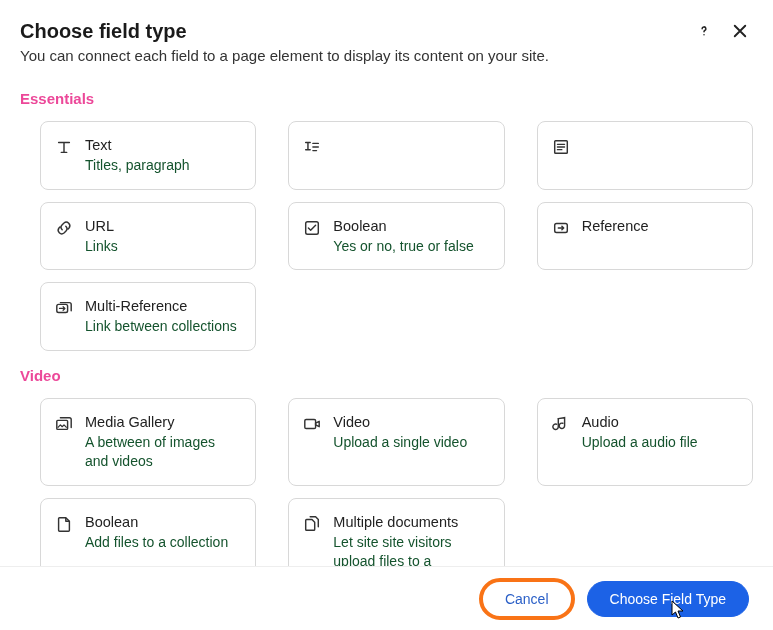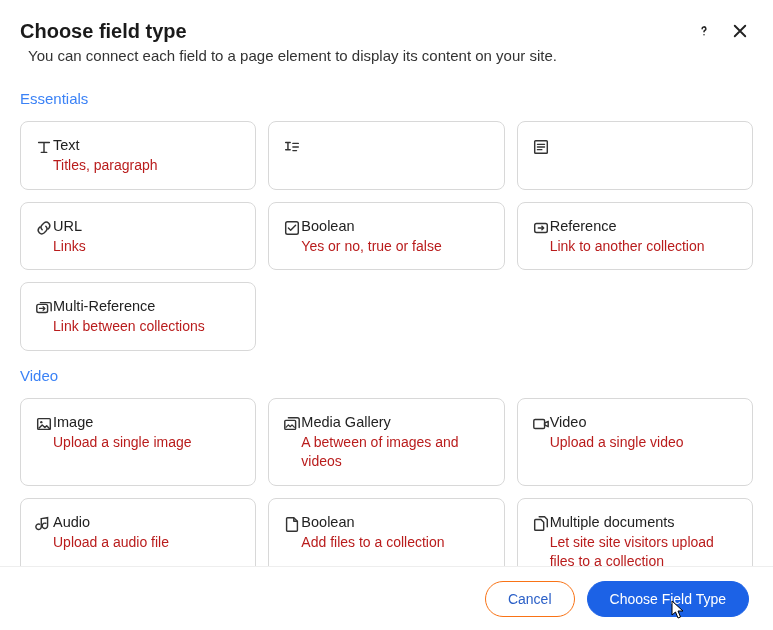--- a/index.html
+++ b/index.html
@@ -20,21 +20,20 @@
     .header h1 {
       font-size: 20px;
       font-weight: 700;
       color: #1a1a1a;
       margin-bottom: 4px;
     }
     .header .subtitle {
       font-size: 15px;
       color: #333;
       font-weight: 400;
-      margin-left: 8px;
     }
     .header-icons {
       display: flex;
       gap: 18px;
       align-items: center;
       margin-top: 2px;
     }
     .icon-btn { cursor: pointer; color: #222; }
     .scroll-area {
       position: absolute;
@@ -46,57 +45,59 @@
       padding: 10px 20px 20px 20px;
     }
     .scroll-area::-webkit-scrollbar { width: 8px; }
     .scroll-area::-webkit-scrollbar-track { background: transparent; }
     .scroll-area::-webkit-scrollbar-thumb {
       background: #6a9aff;
       border-radius: 4px;
     }
     .section-label {
       font-size: 15px;
-      color: #3b82f6;
+      color: #ec4899;
       margin: 16px 0 14px 0;
-      font-weight: 400;
+      font-weight: 700;
     }
     .section-label:first-child { margin-top: 8px; }
     .grid {
       display: grid;
       grid-template-columns: repeat(3, 1fr);
       gap: 12px;
     }
     .card {
       border: 1px solid #d8d8d8;
       border-radius: 8px;
       padding: 14px 14px 14px 14px;
       display: flex;
+      gap: 12px;
       cursor: pointer;
       background: #fff;
       min-height: 60px;
       align-items: flex-start;
+      margin-left: 20px;
     }
     .card-icon {
       width: 18px;
       height: 18px;
       flex-shrink: 0;
       margin-top: 2px;
       color: #333;
     }
     .card-text { flex: 1; }
     .card-title {
       font-size: 14.5px;
       color: #222;
       font-weight: 400;
       line-height: 1.3;
     }
     .card-desc {
       font-size: 14px;
-      color: #b91c1c;
+      color: #14532d;
       line-height: 1.35;
       margin-top: 1px;
     }
     .footer {
       position: absolute;
       bottom: 0;
       left: 0;
       right: 0;
       height: 64px;
       border-top: 1px solid #eee;
@@ -109,21 +110,21 @@
     }
     .btn {
       padding: 9px 22px;
       border-radius: 999px;
       font-size: 14px;
       cursor: pointer;
       font-weight: 400;
     }
     .btn-secondary {
       background: #fff;
-      border: 1px solid #f97316;
+      border: 4px solid #f97316;
       color: #2a5fc7;
     }
     .btn-primary {
       background: #1c62e6;
       border: 1px solid #1c62e6;
       color: #fff;
       position: relative;
     }
     .cursor {
       position: absolute;
@@ -209,48 +210,36 @@
         </div>
       </div>
       <div class="card">
         <span class="card-icon">
           <svg width="18" height="18" viewBox="0 0 20 20">
             <use href="#ic-reference"></use>
           </svg>
         </span>
         <div class="card-text">
           <div class="card-title">Reference</div>
-          <div class="card-desc">Link to another collection</div>
         </div>
       </div>
       <div class="card">
         <span class="card-icon">
           <svg width="18" height="18" viewBox="0 0 20 20">
             <use href="#ic-multi-reference"></use>
           </svg>
         </span>
         <div class="card-text">
           <div class="card-title">Multi-Reference</div>
           <div class="card-desc">Link between collections</div>
         </div>
       </div>
     </div>
     <div class="section-label">Video</div>
     <div class="grid">
-      <div class="card">
-        <span class="card-icon">
-          <svg width="18" height="18" viewBox="0 0 20 20">
-            <use href="#ic-image"></use>
-          </svg>
-        </span>
-        <div class="card-text">
-          <div class="card-title">Image</div>
-          <div class="card-desc">Upload a single image</div>
-        </div>
-      </div>
       <div class="card">
         <span class="card-icon">
           <svg width="18" height="18" viewBox="0 0 20 20">
             <use href="#ic-media-gallery"></use>
           </svg>
         </span>
         <div class="card-text">
           <div class="card-title">Media Gallery</div>
           <div class="card-desc">A between of images and videos</div>
         </div>

